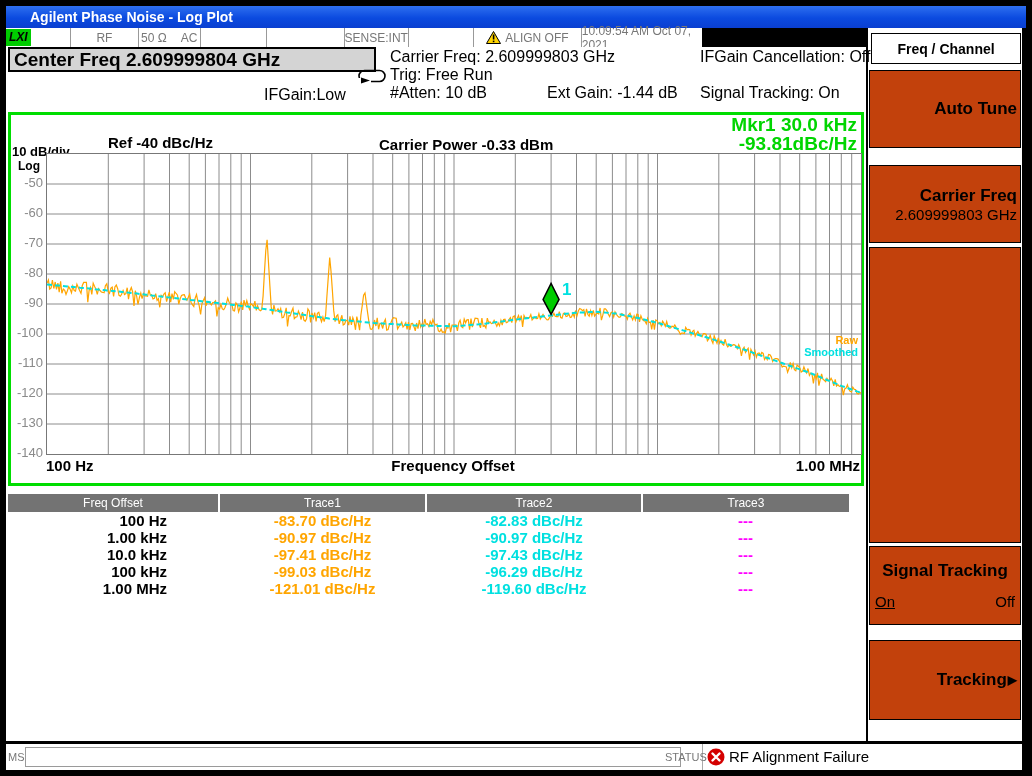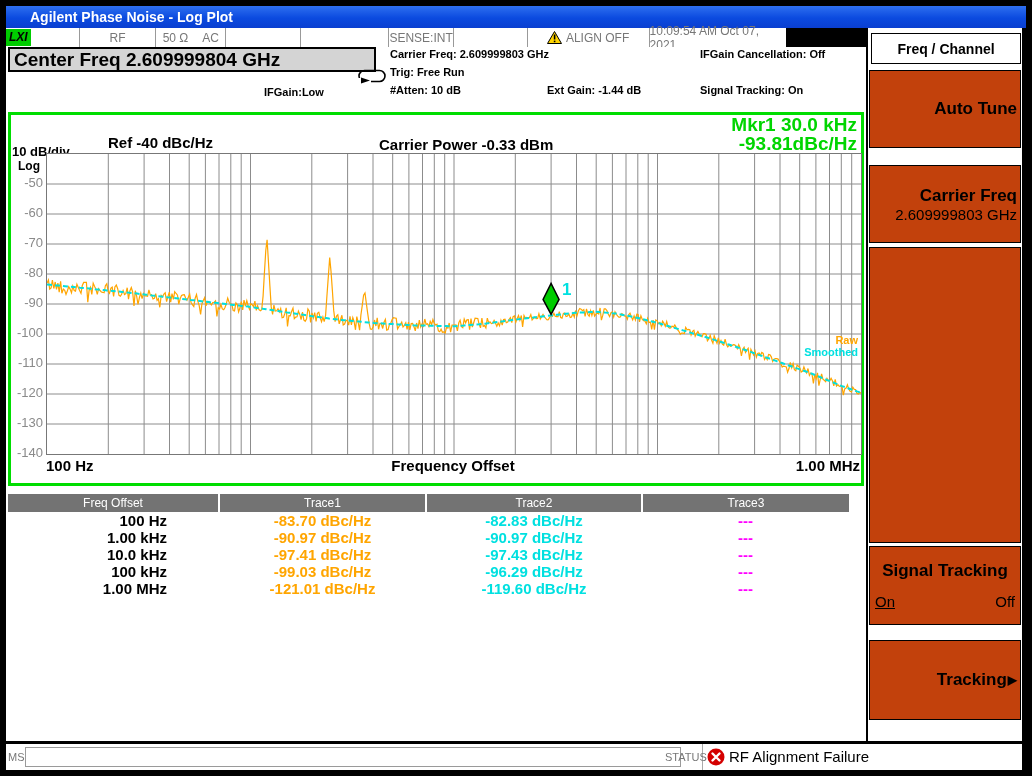--- a/index.html
+++ b/index.html
@@ -5,36 +5,36 @@
   html,body{margin:0;padding:0;background:#000;}
   body{width:1032px;height:776px;position:relative;overflow:hidden;
        font-family:"Liberation Sans", sans-serif;}
   .abs{position:absolute;}
   
   .titlebar{left:6px;top:6px;width:1020px;height:22px;
     background:linear-gradient(180deg,#2e6ff0 0%,#0b4adf 55%,#0a3fd0 100%);
     color:#fff;font-weight:bold;font-size:14px;line-height:22px;padding-left:24px;
     box-sizing:border-box;}
   
-  .statusbar{left:6px;top:28px;width:780px;height:19px;background:#fff;display:flex;}
+  .statusbar{left:6px;top:28px;width:696px;height:19px;background:#fff;display:flex;}
   .scell{border-right:1px solid #999;height:100%;display:flex;align-items:center;
     justify-content:center;color:#777;font-size:12px;box-sizing:border-box;gap:14px;}
   .lxi{background:#00cc00;color:#000;font-weight:bold;font-style:italic;
     font-size:12px;padding:0 3px;margin-right:auto;height:17px;line-height:17px;}
   
   .mainbg{left:6px;top:47px;width:860px;height:694px;background:#fff;}
   .panelbg{left:866px;top:28px;width:156px;height:713px;background:#fff;
     border-left:2px solid #000;box-sizing:border-box;}
   .footer{left:6px;top:741px;width:1016px;height:29px;background:#fff;
     border-top:3px solid #000;box-sizing:border-box;}
   
   .cfbox{left:8px;top:47px;width:368px;height:25px;background:#d4d4d4;
     border:2px solid #000;box-sizing:border-box;font-weight:bold;font-size:19px;
     line-height:21px;padding-left:4px;color:#000;}
-  .ann{font-weight:bold;font-size:11px;color:#000;white-space:nowrap;}
+  .ann{font-weight:normal;font-size:16px;color:#000;white-space:nowrap;}
   
   .graph{left:8px;top:112px;width:856px;height:374px;border:3px solid #00dd00;
     background:#fff;box-sizing:border-box;}
   .mkr{right:4px;top:0;text-align:right;color:#00d500;font-weight:bold;
     font-size:19px;line-height:19px;}
   .gray{color:#8a8a8a;}
   .reflab{font-weight:bold;font-size:15px;color:#000;white-space:nowrap;}
   #plot{left:35px;top:38px;border:1px solid #777;display:block;background:#fff;}
   .ylab{position:absolute;left:0;width:32px;text-align:right;color:#8a8a8a;
     font-size:13px;}

